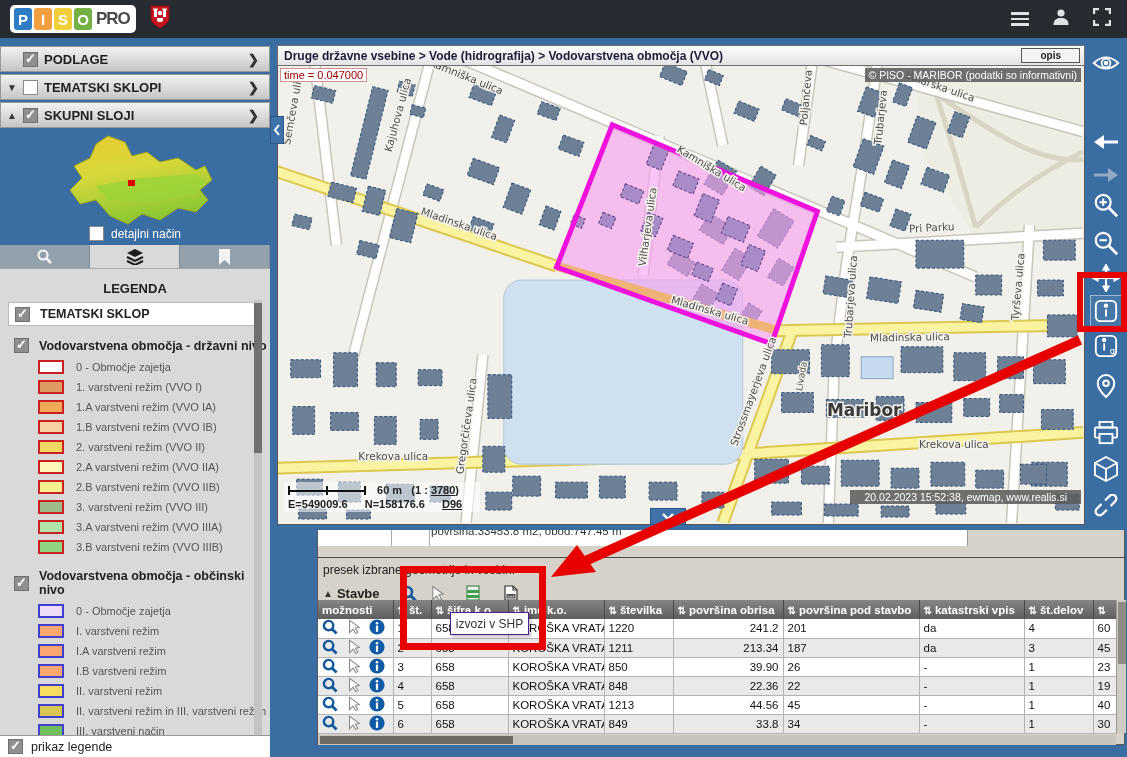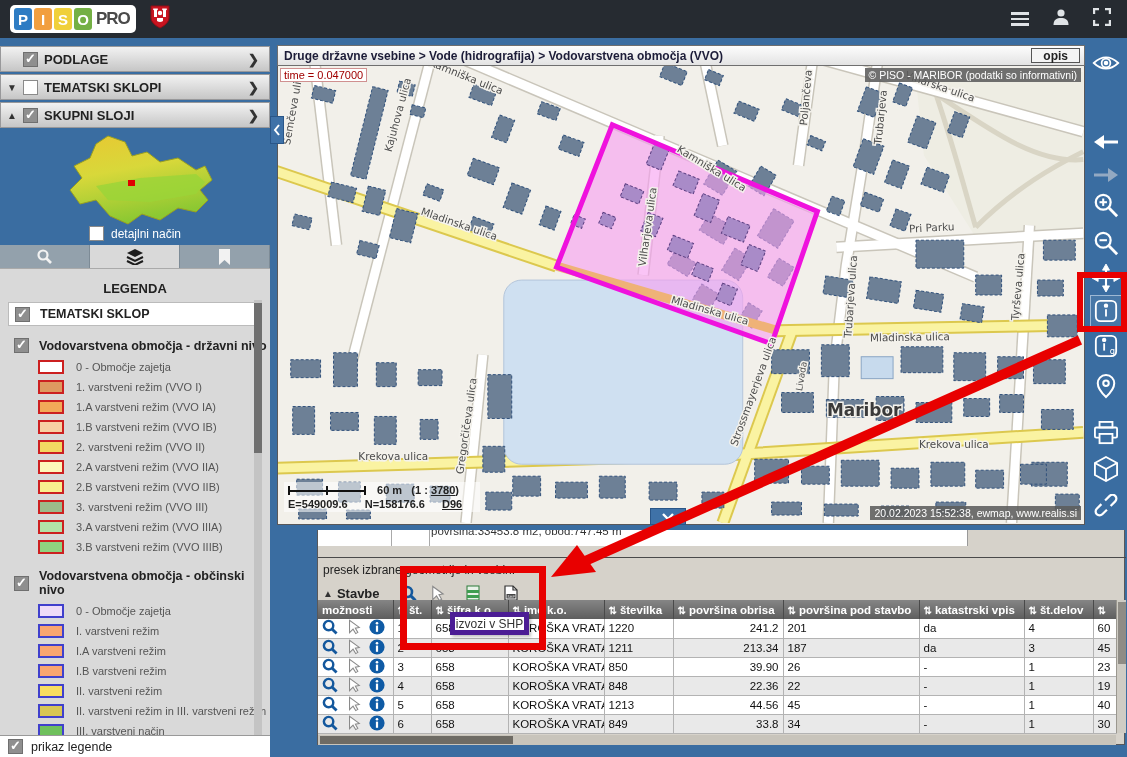--- a/index.html
+++ b/index.html
@@ -36,25 +36,25 @@
   .legend-group { display:flex; align-items:center; gap:10px; margin:12px 0 4px 14px; font-weight:bold; font-size:12.5px; color:#222; }
   .legend-item { display:flex; align-items:center; height:20px; margin-left:38px; }
   .swatch { width:26px; height:14px; border:2px solid #c00; flex:none; }
   .legend-item span.lbl { font-size:11px; color:#555; margin-left:12px; }
   .legend-footer { position:absolute; left:0; top:735px; width:270px; height:22px; background:#fff; border-top:1px solid #999; display:flex; align-items:center; gap:8px; padding-left:8px; font-size:12.5px; color:#222; }
   .legend-scroll { position:absolute; left:254px; top:300px; width:8px; height:435px; background:#c4c4c4; }
   .legend-scroll i { position:absolute; left:0; top:3px; width:8px; height:150px; background:#6f6f6f; }
 
   
   .breadcrumb { position:absolute; left:277px; top:45px; width:808px; height:21px; background:linear-gradient(#fdfdfd,#e3e3e3); border:1px solid #6f6f6f; display:flex; align-items:center; font-size:12px; font-weight:bold; color:#1c1c38; padding-left:6px; }
-  .opis-btn { position:absolute; right:4px; top:2px; border:1px solid #555; background:#f4f4f4; font-size:12px; color:#222; padding:0 11px; height:15px; line-height:14px; }
+  .opis-btn { position:absolute; right:4px; top:2px; border:1px solid #555; background:#f4f4f4; font-size:10px; color:#222; padding:0 18px; height:15px; line-height:14px; }
   .map { position:absolute; left:277px; top:66px; width:808px; height:459px; background:#f2f0ea; border:1px solid #58585a; border-top:none; overflow:hidden; }
   .map-time { position:absolute; left:2px; top:2px; background:#fff; border:1px solid #d09090; color:#a00000; font-size:11px; padding:0 3px; }
   .map-copy { position:absolute; right:3px; top:2px; background:rgba(92,92,92,.88); color:#fff; font-size:10.5px; padding:1px 4px; }
-  .map-stamp { position:absolute; right:3px; bottom:4px; background:rgba(92,92,92,.88); color:#fff; font-size:10.5px; padding:1px 4px; }
+  .map-stamp { position:absolute; right:3px; bottom:20px; background:rgba(92,92,92,.88); color:#fff; font-size:10.5px; padding:1px 14px; }
   .scalebox { position:absolute; left:6px; bottom:12px; background:rgba(255,255,255,.55); padding:2px 4px; font-size:11px; font-weight:bold; color:#222; }
   .sline { display:inline-block; position:relative; width:78px; height:9px; margin-right:8px; vertical-align:-1px; }
   .sline::before { content:""; position:absolute; left:0; right:0; top:4px; height:2px; background:#111; }
   .sline i { position:absolute; top:0; width:2px; height:9px; background:#111; }
   .coordsbox { margin-top:2px; }
   .coordsbox span { margin-right:14px; }
   .u { text-decoration:underline; }
   .edge-tab { position:absolute; background:#3f72a8; border:1px solid #2a5688; display:flex; align-items:center; justify-content:center; }
 
   
@@ -77,21 +77,21 @@
   table.grid th { background:linear-gradient(#858585,#5e5e5e); color:#fff; font-weight:bold; height:19px; text-align:left; padding:0 4px; border-right:1px solid #4a4a4a; white-space:nowrap; overflow:hidden; }
   table.grid td { height:19px; padding:0 4px; border-right:1px solid #b3b3b3; border-bottom:1px solid #b3b3b3; background:#fff; white-space:nowrap; overflow:hidden; color:#111; }
   table.grid tr.alt td { background:#e9e9e9; }
   table.grid td.num { text-align:right; }
   .rowicons { display:flex; align-items:center; gap:8px; }
   .sortg { font-size:10px; margin-right:3px; }
   .vscroll { position:absolute; left:798px; top:70px; width:10px; height:133px; background:#cfccc4; border-left:1px solid #9a978f; }
   .vscroll i { position:absolute; left:1px; top:2px; width:8px; height:62px; background:#8f8c85; }
   .hscroll { position:absolute; left:0; top:205px; width:798px; height:10px; background:#c8c4bb; }
   .hscroll i { position:absolute; left:2px; top:1px; width:193px; height:8px; background:#6e6b64; }
-  .tooltip { position:absolute; left:450px; top:612px; width:79px; height:23px; background:#fff; border:5px solid #4c1d95; box-shadow:2px 2px 3px rgba(0,0,0,.25); font-size:12px; color:#333; display:flex; align-items:center; justify-content:center; z-index:40; }
+  .tooltip { position:absolute; left:450px; top:612px; width:79px; height:23px; background:#fff; border:1px solid #4c1d95; box-shadow:2px 2px 3px rgba(0,0,0,.25); font-size:12px; color:#333; display:flex; align-items:center; justify-content:center; z-index:40; }
 
   
   .anno-rect { position:absolute; border:6px solid #e80000; z-index:60; }
   #anno-arrow { position:absolute; left:0; top:0; z-index:55; pointer-events:none; }
 
   svg text { font-family:"DejaVu Sans", sans-serif; }
 </style>
 </head>
 <body>
 

